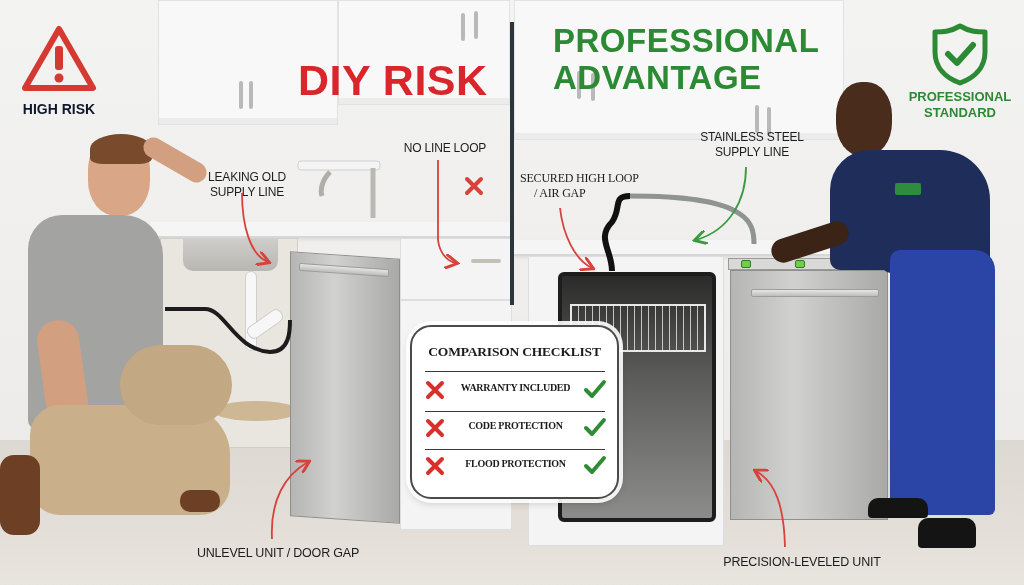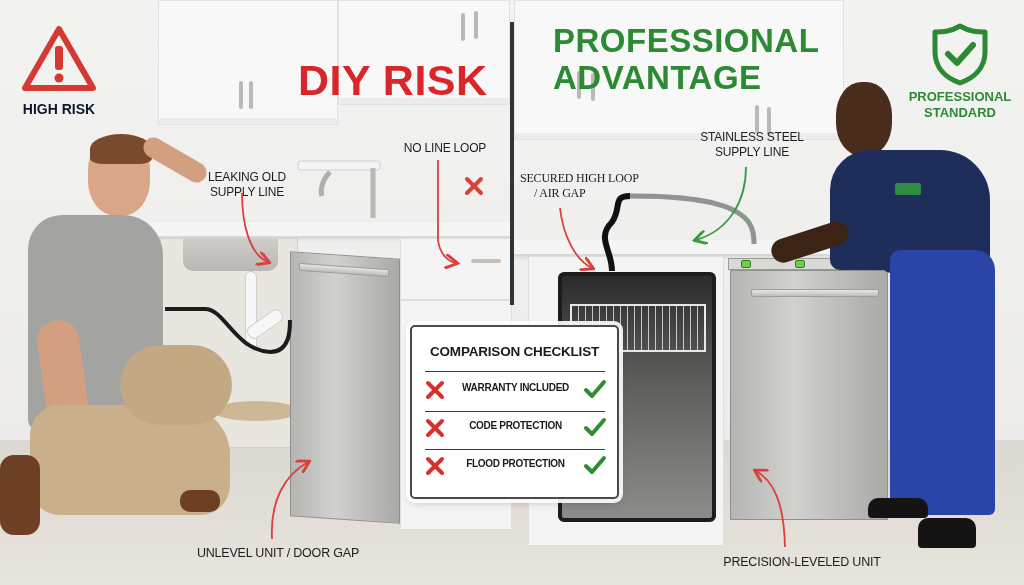--- a/index.html
+++ b/index.html
@@ -46,21 +46,21 @@
   .hr-label { left: 14px; top: 101px; width: 90px; font-size: 14px; color: #0f172a; }
   .ps-label { left: 900px; top: 89px; width: 120px; font-size: 13px; color: #2d8a34; }
 
   
   .annot { position: absolute; font-size: 12px; color: #1d1d1d; text-align: center; line-height: 15px; letter-spacing: -0.2px; }
   .annot-bottom { font-size: 12.5px; }
 
   svg.overlay { position: absolute; left: 0; top: 0; pointer-events: none; }
 
   
-  .checklist { position: absolute; left: 410px; top: 325px; width: 209px; height: 174px; background: #ffffff; border: 2px solid #4a4a4a; border-radius: 5px; box-shadow: 0 0 0 4px rgba(255,255,255,.9), 0 3px 8px rgba(0,0,0,.25); }
+  .checklist { position: absolute; left: 410px; top: 325px; width: 209px; height: 174px; background: #ffffff; border: 2px solid #4a4a4a; border-radius: 21px; box-shadow: 0 0 0 4px rgba(255,255,255,.9), 0 3px 8px rgba(0,0,0,.25); font-family: Liberation Serif, serif; }
   .checklist-title { position: absolute; left: 0; top: 17px; width: 100%; text-align: center; font-size: 13.5px; font-weight: 700; color: #1b1b1b; letter-spacing: -0.2px; }
   .cl-sep { position: absolute; left: 13px; right: 12px; height: 1px; background: #3a3a3a; }
   .cl-row { position: absolute; left: 10px; right: 8px; height: 28px; }
   .cl-x { position: absolute; left: 2px; top: 2px; width: 22px; height: 22px; }
   .cl-check { position: absolute; right: 2px; top: 0px; width: 24px; height: 24px; }
   .cl-text { position: absolute; left: 28px; right: 28px; top: 5px; text-align: center; font-size: 10px; font-weight: 700; color: #1b1b1b; letter-spacing: -0.3px; white-space: nowrap; }
 </style>
 </head>
 <body>
 

